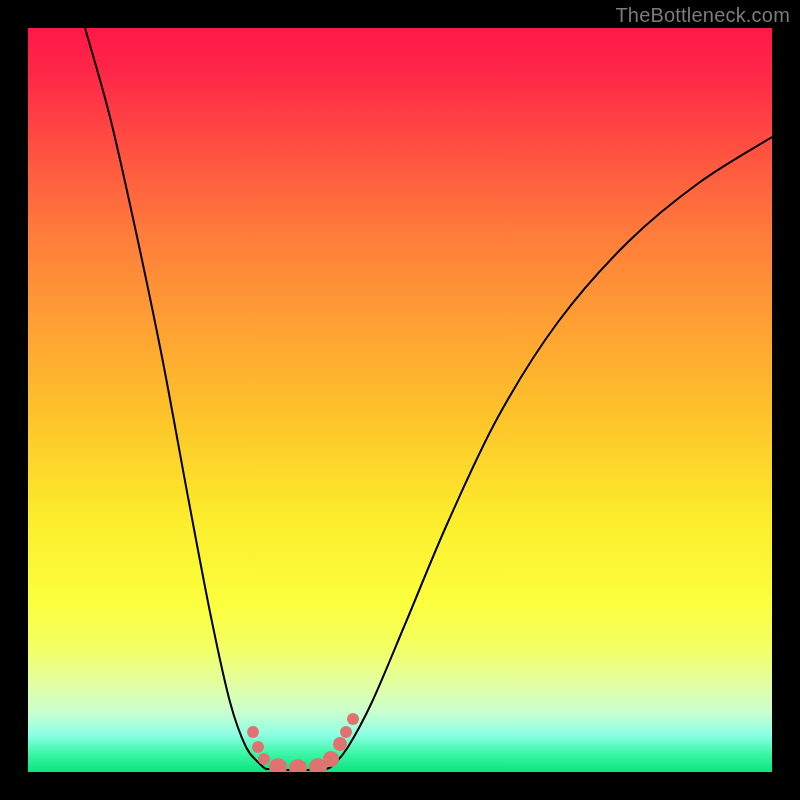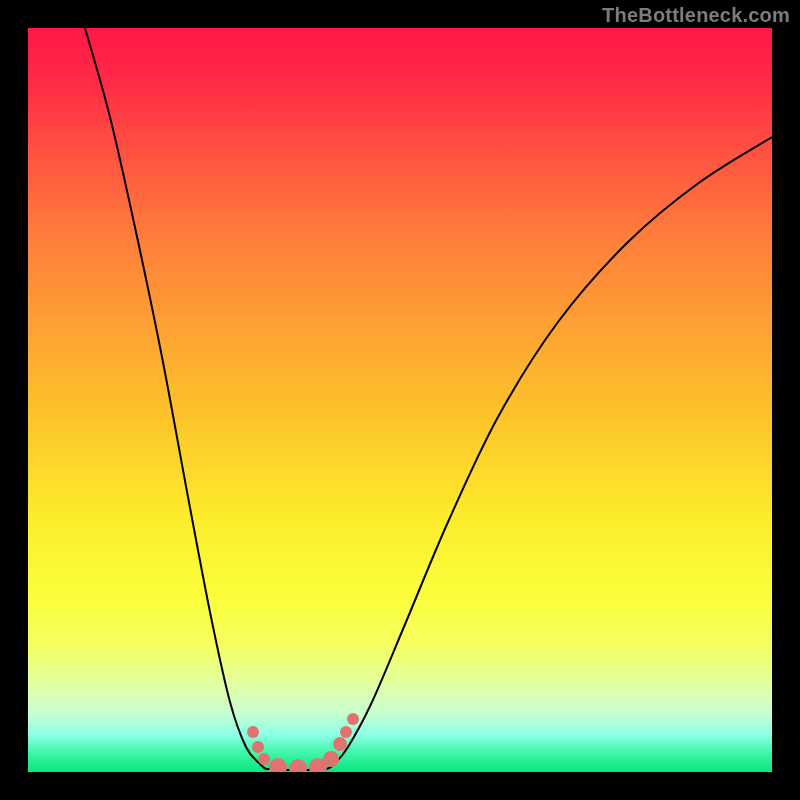--- a/index.html
+++ b/index.html
@@ -50,21 +50,21 @@
       #3cf6a7 97.5%,
       #0ae57c 100%
     );
   }
   .watermark {
     position: absolute;
     top: 4px;
     right: 10px;
     color: #7c7c7c;
     font-size: 20px;
-    font-weight: 700;
+    font-weight: 400;
     letter-spacing: 0.2px;
     user-select: none;
   }
   svg.curves {
     position: absolute;
     top: 0;
     left: 0;
   }
 </style>
 </head>

